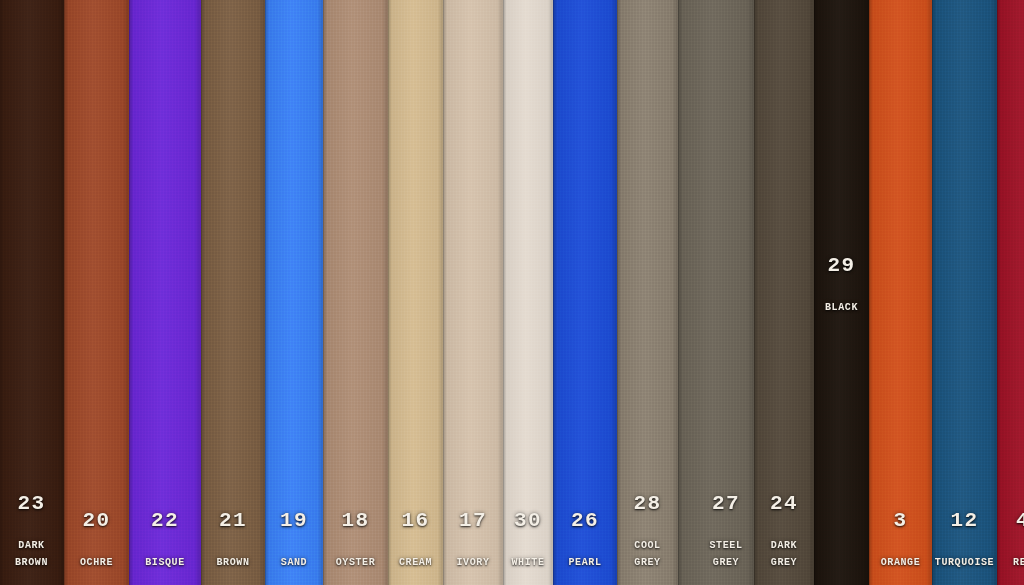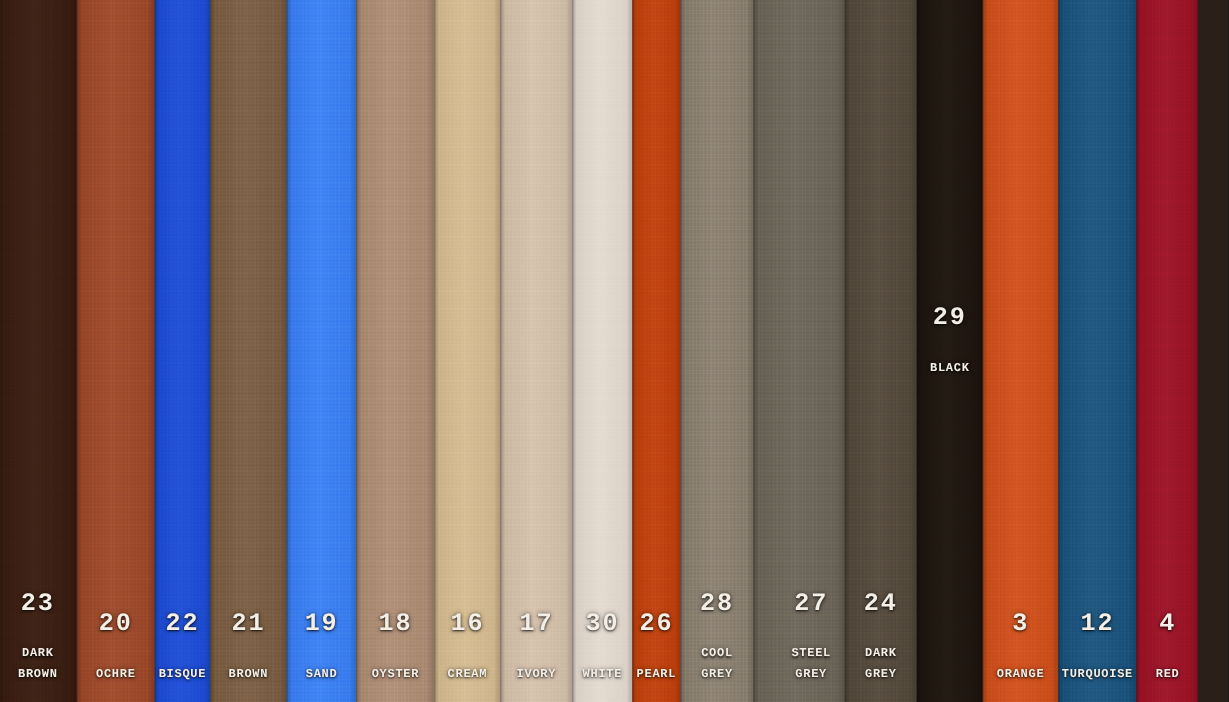--- a/index.html
+++ b/index.html
@@ -111,21 +111,21 @@
       </div>
     </div>
     <div class="swatch" style="width: 65px; background-color: rgb(160, 74, 42);">
       <div class="texture"></div>
       <div class="edge-shade"></div>
       <div class="caption">
         <span class="swatch-number">20</span>
         <span class="swatch-name">Ochre</span>
       </div>
     </div>
-    <div class="swatch" style="width: 46px; background-color: #1d4ed8;">
+    <div class="swatch" style="width: 72px; background-color: #6d28d9;">
       <div class="texture"></div>
       <div class="edge-shade"></div>
       <div class="caption">
         <span class="swatch-number">22</span>
         <span class="swatch-name">Bisque</span>
       </div>
     </div>
     <div class="swatch" style="width: 64px; background-color: rgb(125, 96, 68);">
       <div class="texture"></div>
       <div class="edge-shade"></div>
@@ -167,21 +167,21 @@
       </div>
     </div>
     <div class="swatch" style="width: 50px; background-color: rgb(228, 219, 208);">
       <div class="texture"></div>
       <div class="edge-shade"></div>
       <div class="caption">
         <span class="swatch-number">30</span>
         <span class="swatch-name">White</span>
       </div>
     </div>
-    <div class="swatch" style="width: 40px; background-color: #c2410c;">
+    <div class="swatch" style="width: 64px; background-color: #1d4ed8;">
       <div class="texture"></div>
       <div class="edge-shade"></div>
       <div class="caption">
         <span class="swatch-number">26</span>
         <span class="swatch-name">Pearl</span>
       </div>
     </div>
     <div class="swatch" style="width: 61px; background-color: rgb(141, 130, 114);">
       <div class="texture"></div>
       <div class="edge-shade"></div>

